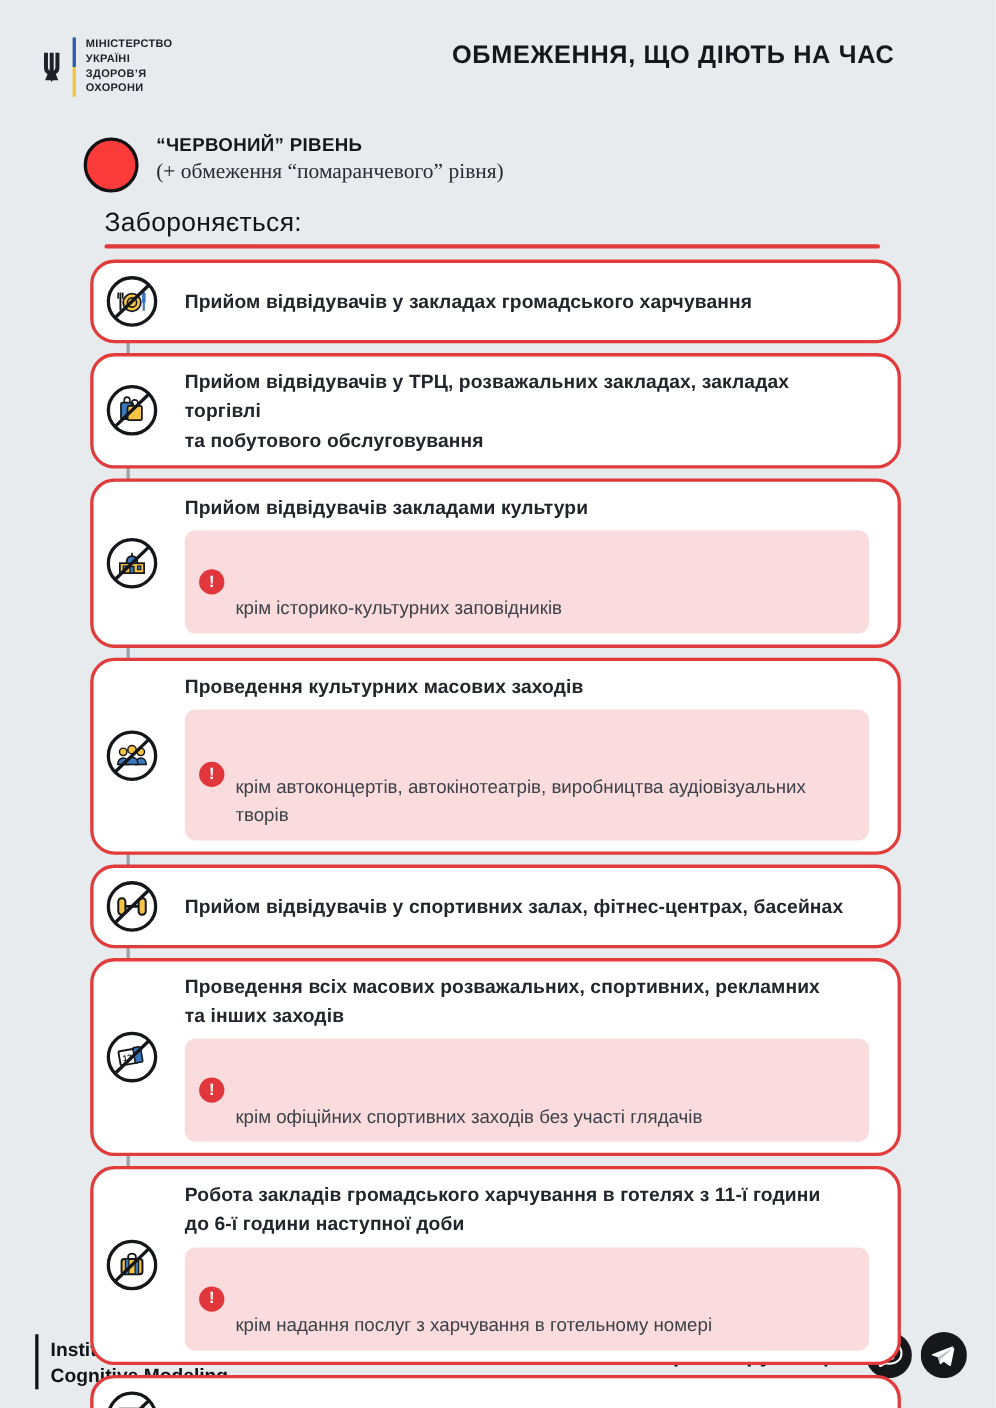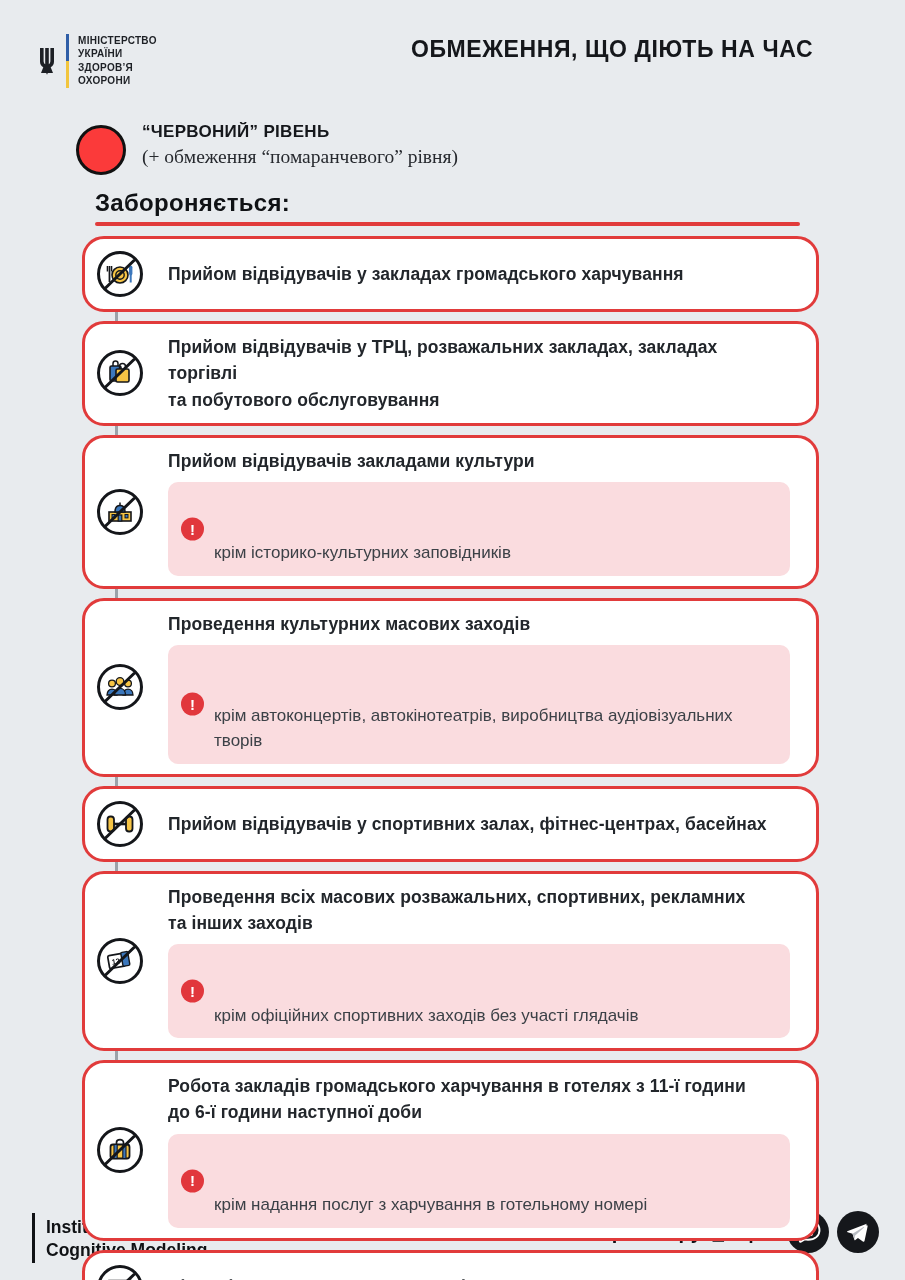--- a/index.html
+++ b/index.html
@@ -13,21 +13,21 @@
   .page-title{position:absolute;left:352px;top:33px;width:520px;text-align:center;
     font-size:23px;font-weight:bold;line-height:1.42;letter-spacing:.6px;color:#15171b;}
 
   
   .level{position:absolute;left:76px;top:122px;display:flex;align-items:flex-start;}
   .level-dot{width:44px;height:44px;border-radius:50%;background:#fb3a3a;border:3px solid #111;margin-top:3px;}
   .level-text{margin-left:16px;}
   .level-name{font-size:17px;font-weight:bold;color:#15171b;letter-spacing:.3px;}
   .level-sub{font-size:19.5px;color:#26292e;margin-top:4px;font-family:Liberation Serif, serif;}
 
-  .section-title{position:absolute;left:95px;top:189px;font-size:24px;font-weight:bold;color:#101215;letter-spacing:.3px;}
+  .section-title{position:absolute;left:95px;top:189px;font-size:24px;font-weight:normal;color:#101215;letter-spacing:.3px;}
   .section-underline{position:absolute;left:95px;top:222px;width:705px;height:4px;border-radius:2px;background:#e13b3b;}
 
   
   .connector{position:absolute;left:115px;top:262px;width:3px;height:855px;background:#9ba2a9;}
   .cards{position:absolute;left:82px;top:236px;width:737px;display:flex;flex-direction:column;gap:9px;}
   .card{position:relative;z-index:1;box-sizing:border-box;background:#fff;border:3.5px solid #e13b3b;border-radius:22px;
     display:flex;align-items:center;padding:10px 26px 10px 0;}
   .card-icon{flex:0 0 70px;display:flex;align-items:center;justify-content:center;}
   .card-body{flex:1;padding-left:13px;}
   .card-title{font-size:17.5px;font-weight:bold;color:#22262b;line-height:1.5;white-space:pre-line;letter-spacing:.1px;}
@@ -50,21 +50,21 @@
 
 <div class="page">
 
   <div class="logo">
     <svg width="22" height="28" viewBox="0 0 22 28">
       <path d="M4 1v13.5c0 2.8 1.2 4.7 3.3 5.8L5 26h5.2l.8 1.8.8-1.8H17l-2.3-5.7c2.1-1.1 3.3-3 3.3-5.8V1h-3.6v13c0 1.6-.6 2.7-1.6 3.3V1h-3.6v16.3c-1-.6-1.6-1.7-1.6-3.3V1Z" fill="#1d2025"></path>
     </svg>
     <div class="logo-divider"></div>
     <div class="logo-text">
       <div>МІНІСТЕРСТВО</div>
-      <div>УКРАЇНИ</div>
+      <div>УКРАЇНІ</div>
       <div>ЗДОРОВ’Я</div>
       <div>ОХОРОНИ</div>
     </div>
   </div>
 
   <div class="page-title">
     <div>ОБМЕЖЕННЯ, ЩО ДІЮТЬ НА ЧАС</div>
   </div>
 
   <div class="level">

